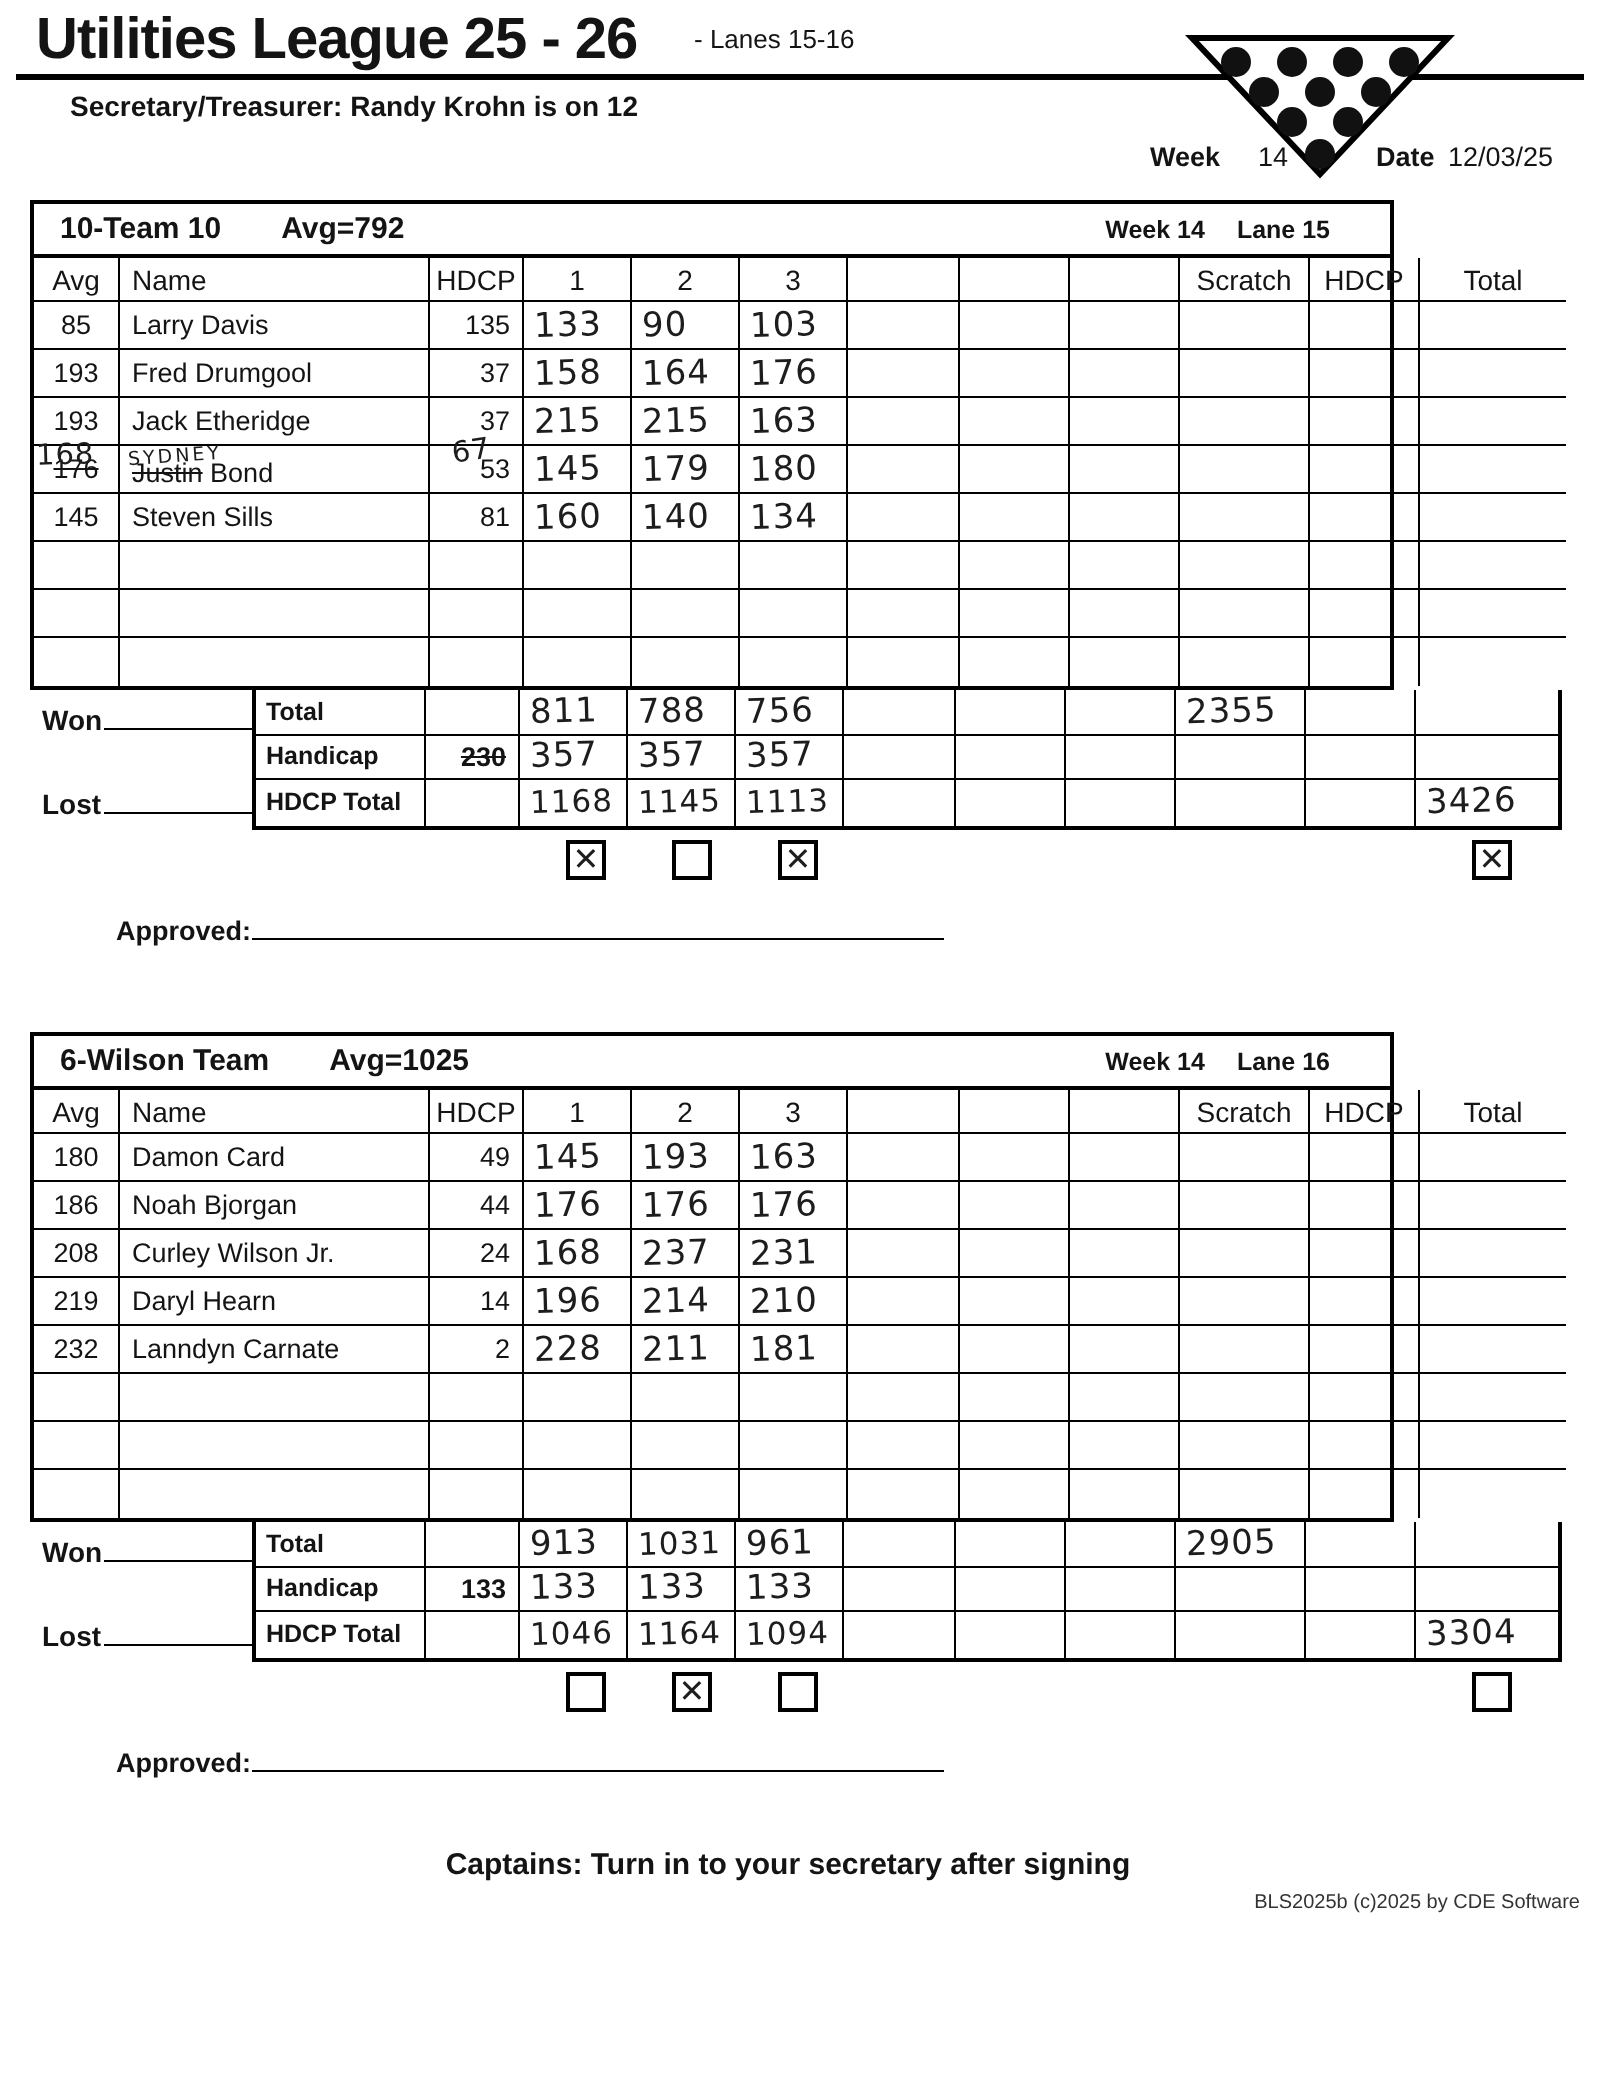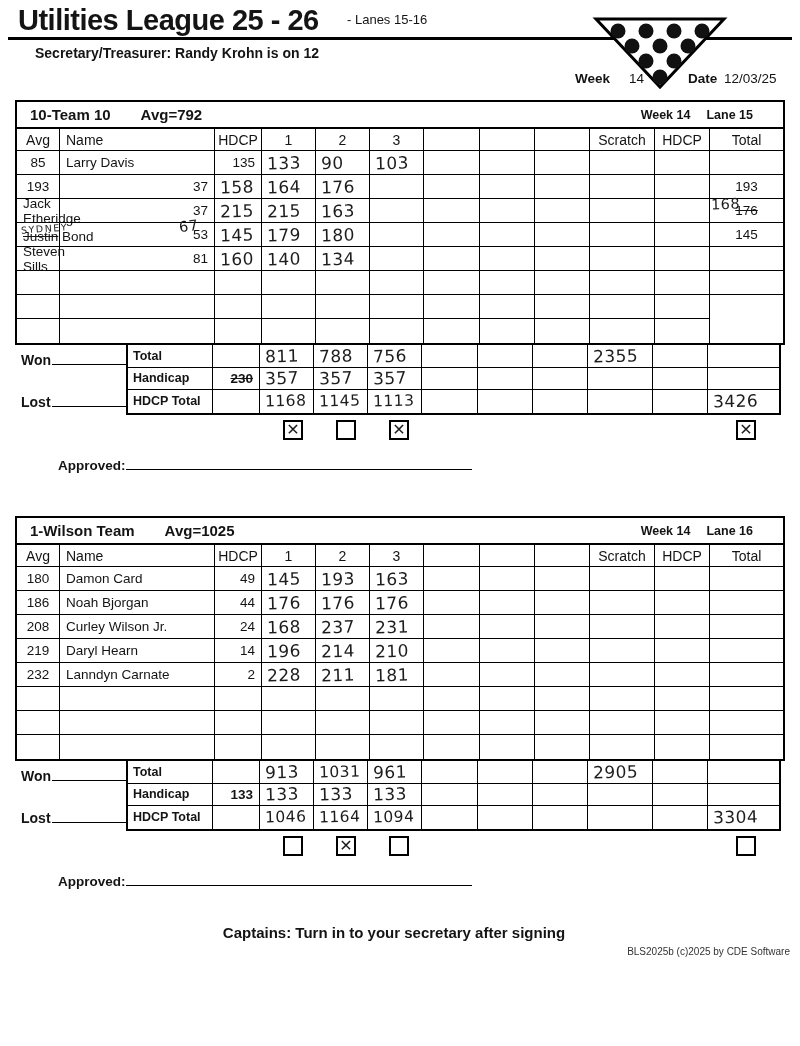--- a/index.html
+++ b/index.html
@@ -10,21 +10,21 @@
   
   #title { left:18px; top:4px; font-size:29px; font-weight:bold; letter-spacing:-0.5px; }
   #lanes { left:347px; top:12px; font-size:13px; }
   #rule  { left:8px; top:37px; width:784px; height:3px; background:#000; }
   #sec   { left:35px; top:45px; font-size:14px; font-weight:bold; }
   #pins  { left:590px; top:14px; }
   .wdl   { font-size:13.5px; font-weight:bold; }
   .wdv   { font-size:13.5px; }
 
   
-  .sheet { position:absolute; left:15px; width:770px; }
+  .sheet { position:absolute; left:15px; width:682px; }
   .upper { border:2px solid #000; background:#fff; }
   .trow  { height:27px; display:flex; align-items:center; border-bottom:2px solid #000; font-size:15px; font-weight:bold; }
   .tname { margin-left:13px; }
   .tavg  { margin-left:30px; }
   .wl    { margin-left:auto; margin-right:30px; font-size:12.5px; display:flex; gap:16px; }
 
   .g { display:grid; grid-template-columns:43px 155px 47px 54px 54px 54px 56px 55px 55px 65px 55px 73px; }
   .g > div { border-right:1px solid #000; border-bottom:1px solid #000; height:24px; display:flex; align-items:center; position:relative; }
   .g > div:nth-child(12n) { border-right:none; }
   .g > div:nth-last-child(-n+12) { border-bottom:none; }
@@ -127,20 +127,21 @@
           <span class="hw">103</span>
         </div>
       <div></div>
         <div></div>
         <div></div>
         <div></div>
         <div></div>
         <div></div>
 
       <div class="avg">193</div>
+      <div class="nm">Fred Drumgool</div>
       <div class="hd">37</div>
       <div class="gm">
           <span class="hw">158</span>
         </div>
       <div class="gm">
           <span class="hw">164</span>
         </div>
       <div class="gm">
           <span class="hw">176</span>
         </div>
@@ -327,21 +328,21 @@
   <div class="cb" style="left:321px;top:320px"></div>
   <div class="cb" style="left:374px;top:320px">✕</div>
   <div class="cb" style="left:721px;top:320px">✕</div>
 
   <div class="appr"><span>Approved:</span><span class="aline"></span></div>
 </div>
 
 <div class="sheet" style="top:516px">
   <div class="upper">
     <div class="trow">
-      <span class="tname">1-Wilson Team</span>
+      <span class="tname">6-Wilson Team</span>
       <span class="tavg">Avg=1025</span>
       <span class="wl">
           <span>Week 14</span>
           <span>Lane 16</span>
         </span>
     </div>
     <div class="g">
       <div class="h">Avg</div>
       <div class="h hn">Name</div>
       <div class="h">HDCP</div>

